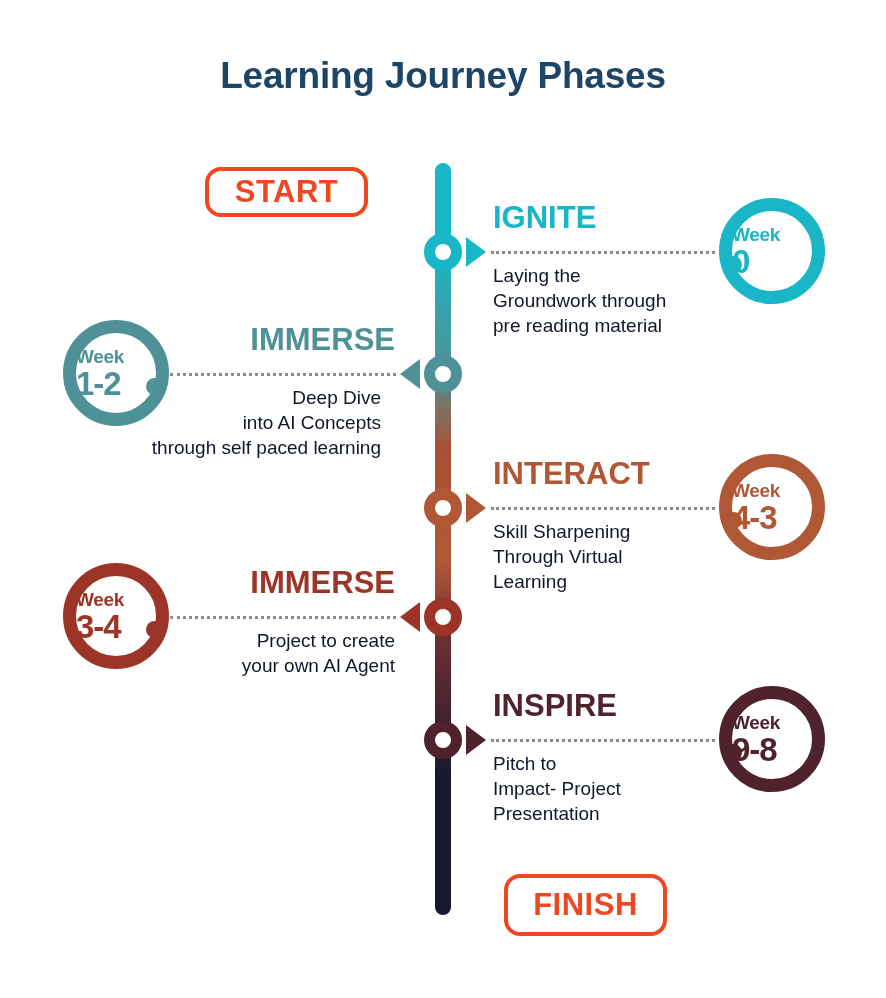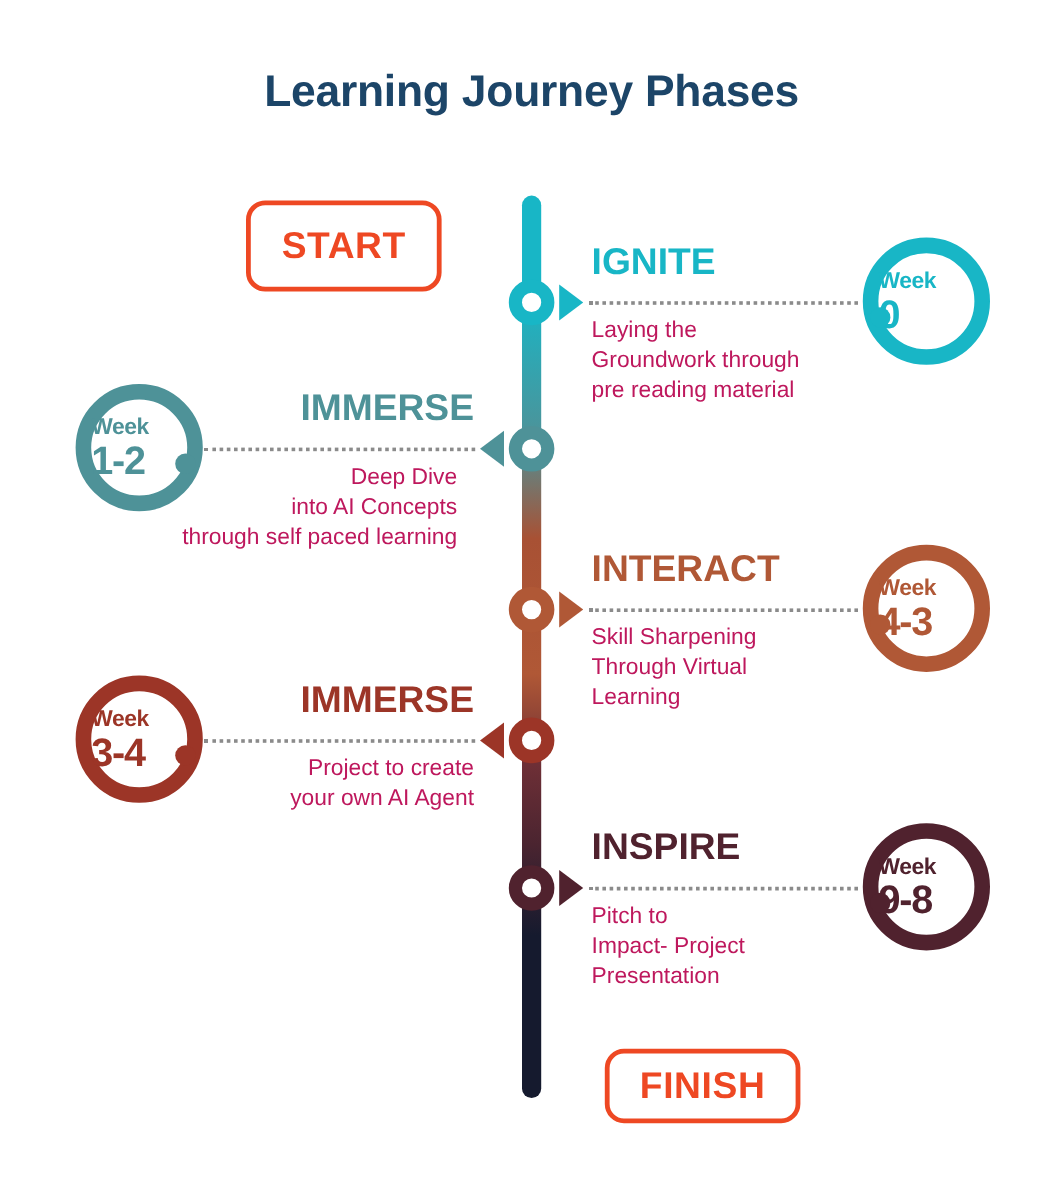--- a/index.html
+++ b/index.html
@@ -122,21 +122,21 @@
   .phase-title {
     position: absolute;
     font-size: 31px;
     font-weight: bold;
     letter-spacing: 0px;
     white-space: nowrap;
   }
   .phase-desc {
     position: absolute;
     font-size: 19px;
-    color: #be185d;
+    color: #0f172a;
     line-height: 1.32;
     white-space: pre-line;
   }
   .right-side .phase-title,
   .right-side .phase-desc { text-align: left; }
   .left-side .phase-title,
   .left-side .phase-desc { text-align: right; }
 
   
   .pill {
@@ -146,21 +146,21 @@
     border-radius: 16px;
     background: #ffffff;
     color: #ee4823;
     font-size: 31px;
     font-weight: bold;
     display: flex;
     align-items: center;
     justify-content: center;
     letter-spacing: 0.5px;
   }
-  #start-pill  { left: 205px; top: 167px; width: 163px; height: 76px; }
+  #start-pill  { left: 205px; top: 167px; width: 163px; height: 50px; }
   #finish-pill { left: 504px; top: 874px; width: 163px; height: 62px; }
 </style>
 </head>
 <body>
 
 <div id="page-title">Learning Journey Phases</div>
 
 <div id="spine"></div>
 
 <div id="start-pill" class="pill">START</div>

